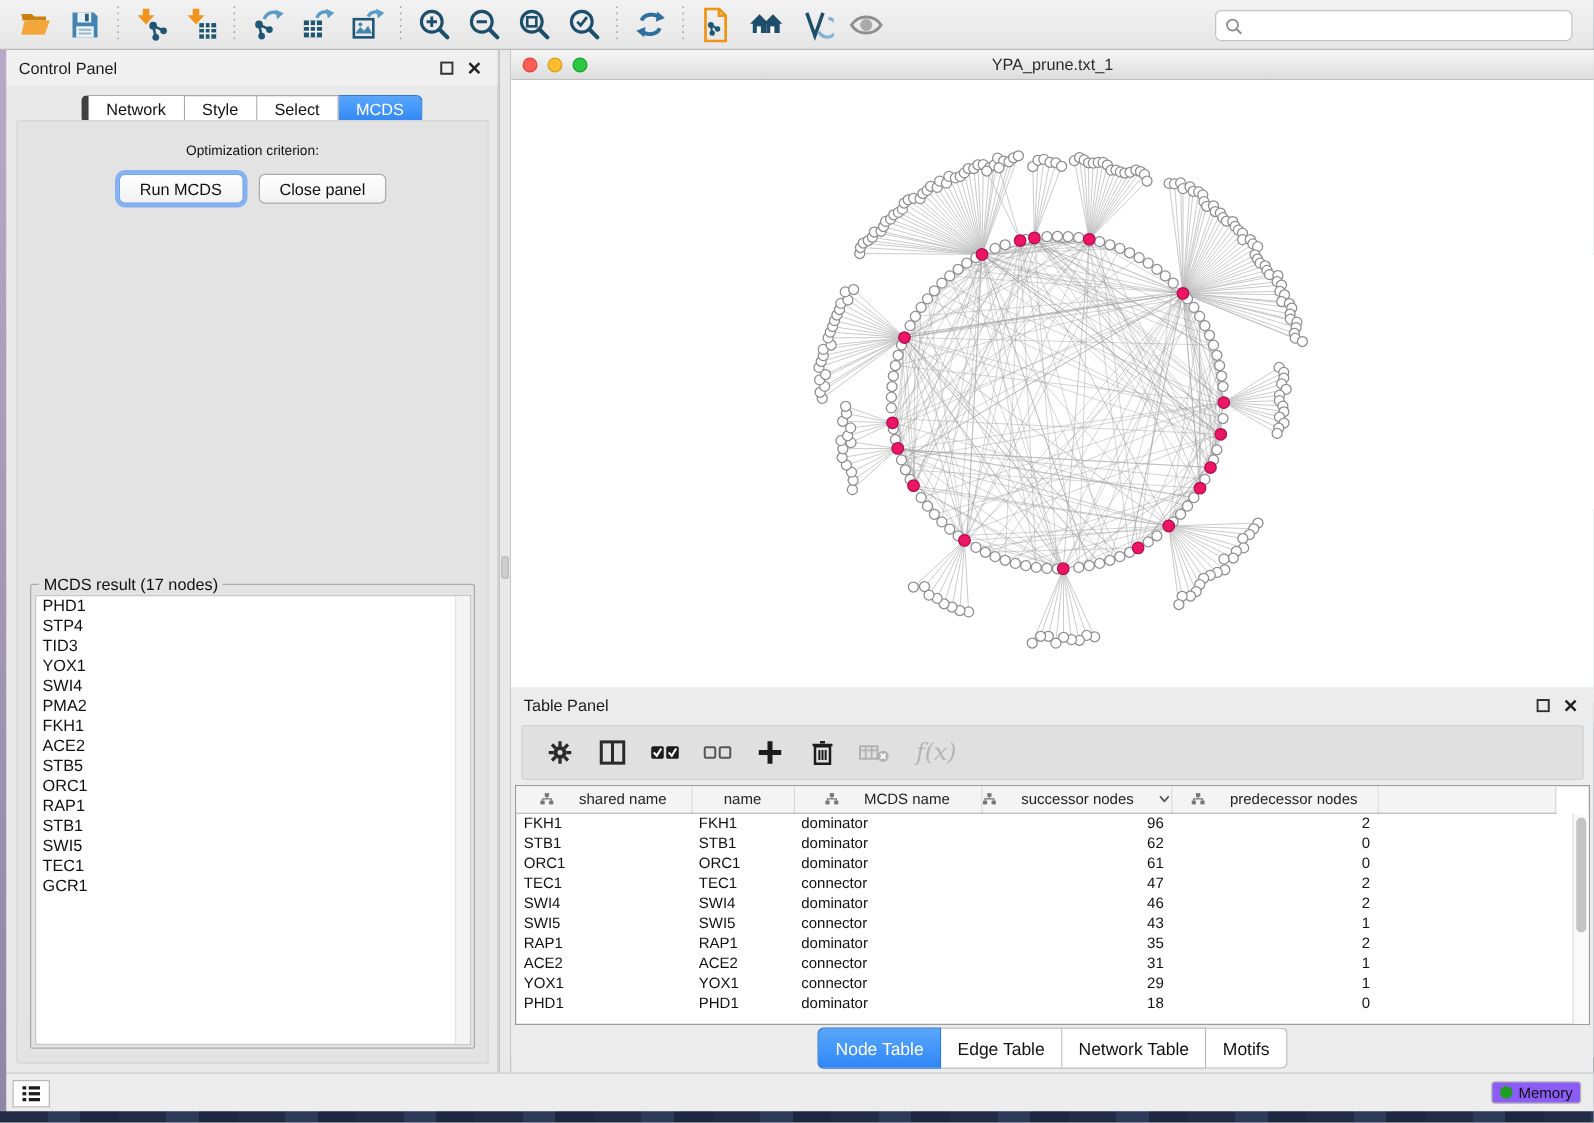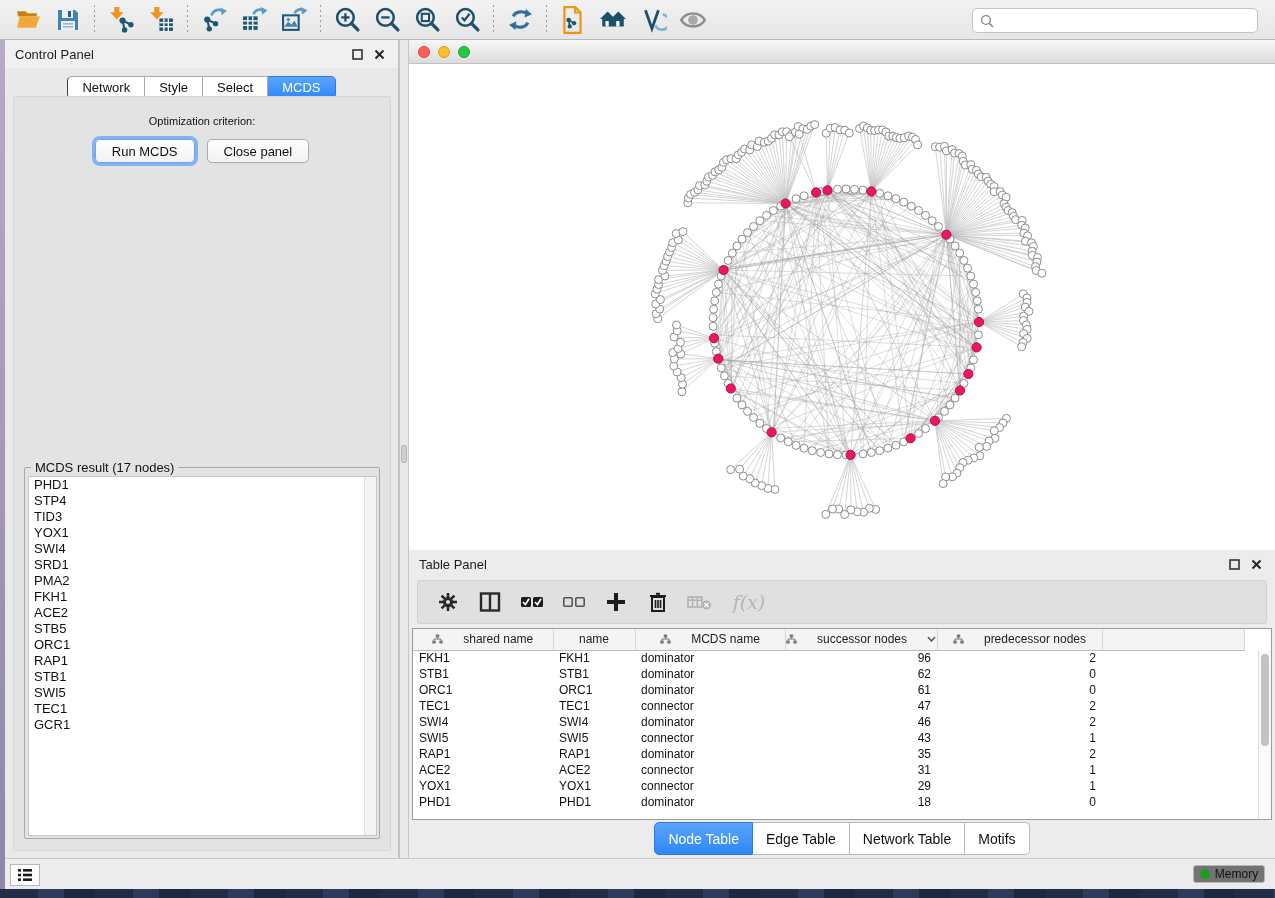--- a/index.html
+++ b/index.html
@@ -32,21 +32,21 @@
   .control-panel { position:absolute; left:5px; top:40px; width:394px; height:818px;
                    background:#e9e9e9; border-right:1px solid #c2c2c2; }
   .panel-header { height:28px; display:flex; align-items:center; padding:0 10px;
                   font-size:13px; color:#1c1c1c; background:#f0f0f0; }
   .panel-header .ph-title { flex:1; }
   .ph-ico { width:18px; height:18px; display:flex; align-items:center; justify-content:center; margin-left:4px; }
 
   .seg-tabs { display:flex; justify-content:center; margin-top:8px; }
   .seg { height:23px; padding:0 14px; display:flex; align-items:center; font-size:13px;
          background:#fff; border:1px solid #a9a9a9; border-left:none; color:#111; }
-  .seg:first-child { border-left:1px solid #404040; border-radius:5px 0 0 5px;text-align:center; }
+  .seg:first-child { border-left:6px solid #404040; border-radius:5px 0 0 5px;text-align:center; }
   .seg:last-child { border-radius:0 5px 5px 0; }
   .seg.active { background:linear-gradient(#59a6fb,#2f86f6); border-color:#2f78dd; color:#fff; }
 
   .tab-content { position:absolute; left:8px; top:56px; width:378px; height:755px;
                  background:#e3e3e3; border:1px solid #d6d6d6; border-radius:2px; }
   .opt-label { text-align:center; margin-top:18px; font-size:11px; color:#111; }
   .mac-select { position:relative; margin:12px auto 0; width:312px; height:24px; background:#fff;
                 border:1px solid #b3b3b3; border-radius:5px; display:flex; align-items:center;
                 font-size:13px; padding-left:9px; color:#111;
                 box-shadow:0 1px 1px rgba(0,0,0,.08); }
@@ -117,21 +117,21 @@
           background:#fff; border:1px solid #b9b9b9; border-left:none; color:#111; }
   .btab:first-child { border-left:1px solid #b9b9b9; border-radius:5px 0 0 5px; }
   .btab:last-child { border-radius:0 5px 5px 0; }
   .btab.active { background:linear-gradient(#59a6fb,#2f86f6); color:#fff; border-color:#2f78dd; }
 
   
   .status-bar { position:absolute; left:0; top:858px; width:1275px; height:31px; background:#ececec;
                 border-top:1px solid #c9c9c9; }
   .list-btn { position:absolute; left:10px; top:5px; width:30px; height:22px; background:#fdfdfd;
               border:1px solid #b9b9b9; display:flex; align-items:center; justify-content:center; }
-  .mem-btn { position:absolute; right:10px; top:6px; width:72px; height:18px; background:#737373;
+  .mem-btn { position:absolute; right:10px; top:6px; width:72px; height:18px; background:#8b5cf6;
              border:1px solid #b5b5b5; border-radius:3px; display:flex; align-items:center;
              justify-content:center; gap:5px; font-size:12px; color:#111; }
   .mem-dot { width:10px; height:10px; border-radius:50%; background:#1d9e22; }
 </style>
 </head>
 <body>
 
 <div class="app">
 
   <div class="toolbar">
@@ -327,21 +327,20 @@
 
       <div class="result-group">
         <span class="result-legend">MCDS result (17 nodes)</span>
         <div class="result-list" id="result-list">
           <div class="sb"></div>
         <div class="result-item">PHD1</div>
             <div class="result-item">STP4</div>
             <div class="result-item">TID3</div>
             <div class="result-item">YOX1</div>
             <div class="result-item">SWI4</div>
-            <div class="result-item">SRD1</div>
             <div class="result-item">PMA2</div>
             <div class="result-item">FKH1</div>
             <div class="result-item">ACE2</div>
             <div class="result-item">STB5</div>
             <div class="result-item">ORC1</div>
             <div class="result-item">RAP1</div>
             <div class="result-item">STB1</div>
             <div class="result-item">SWI5</div>
             <div class="result-item">TEC1</div>
             <div class="result-item">GCR1</div>
@@ -354,20 +353,21 @@
       <div class="grip"></div>
     </div>
 
   <div class="net-window">
     <div class="net-titlebar">
       <div class="lights">
         <span class="light red"></span>
         <span class="light yellow"></span>
         <span class="light green"></span>
       </div>
+      <div class="net-title">YPA_prune.txt_1</div>
     </div>
     <svg class="net-canvas" id="net-canvas" viewBox="0 0 866 492">
         <g>
           <line x1="376.6" y1="139.5" x2="364.4" y2="369.5" stroke="#9f9f9f" stroke-width="0.7" opacity="0.5"></line>
           <line x1="376.6" y1="139.5" x2="486.9" y2="381.3" stroke="#9f9f9f" stroke-width="0.7" opacity="0.5"></line>
           <line x1="376.6" y1="139.5" x2="327.9" y2="181.9" stroke="#9f9f9f" stroke-width="0.7" opacity="0.5"></line>
           <line x1="376.6" y1="139.5" x2="323.3" y2="326.9" stroke="#9f9f9f" stroke-width="0.7" opacity="0.5"></line>
           <line x1="376.6" y1="139.5" x2="554.9" y2="196.5" stroke="#9f9f9f" stroke-width="0.7" opacity="0.5"></line>
           <line x1="376.6" y1="139.5" x2="420.0" y2="389.9" stroke="#9f9f9f" stroke-width="0.7" opacity="0.5"></line>
           <line x1="376.6" y1="139.5" x2="569.4" y2="270.8" stroke="#9f9f9f" stroke-width="0.7" opacity="0.5"></line>

